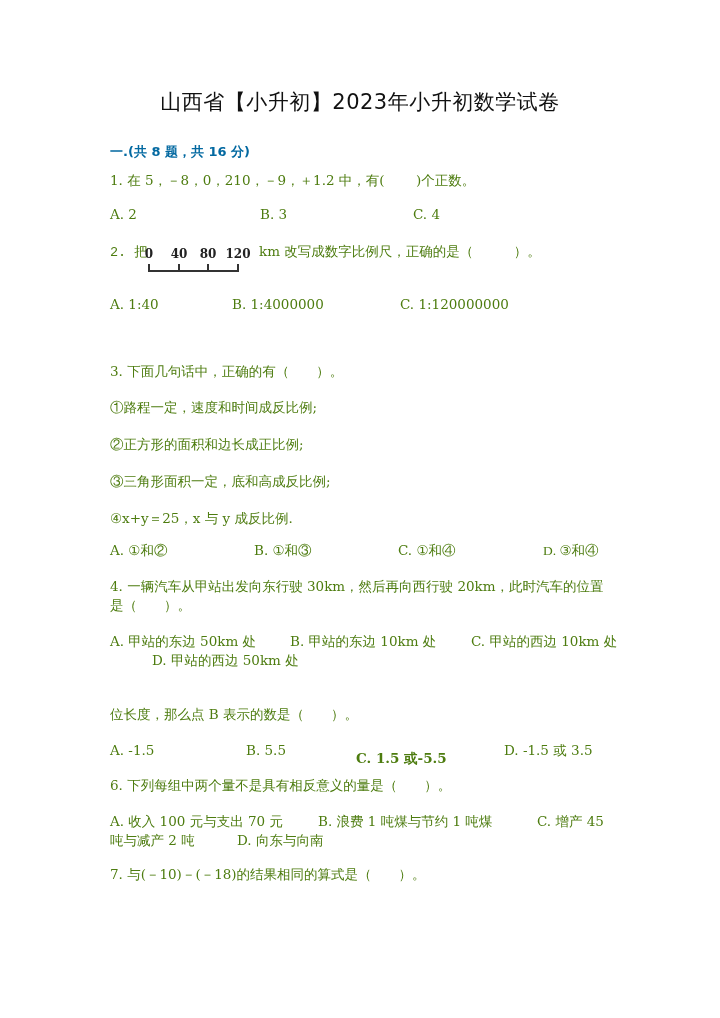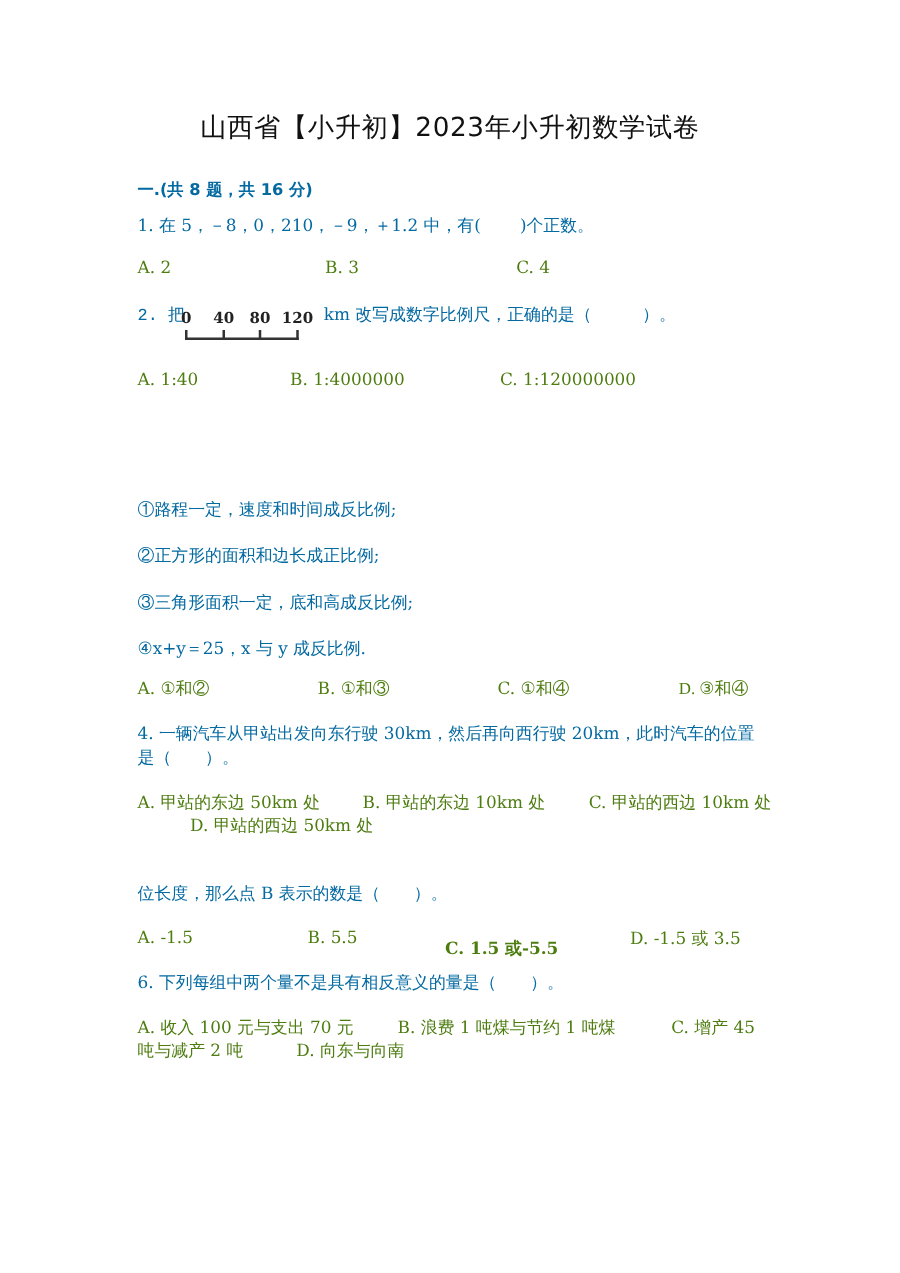--- a/index.html
+++ b/index.html
@@ -30,21 +30,21 @@
       font-size: 21px;
       font-weight: normal;
       color: #111111;
       letter-spacing: 0.5px;
     }
     .line {
       position: absolute;
       left: 110px;
       font-size: 13.5px;
       white-space: nowrap;
-      color: #0369a1;
+      color: #4d7c0f;
     }
     .section {
       font-family: "DejaVu Sans", "Liberation Sans", sans-serif;
       font-weight: bold;
       font-size: 13px;
       color: #0369a1;
     }
     .opt {
       position: absolute;
       font-size: 13.5px;
@@ -107,20 +107,21 @@
     <div class="tick" style="left:2px;"></div>
     <div class="tick" style="left:32px;"></div>
     <div class="tick" style="left:61px;"></div>
     <div class="tick" style="left:91px;"></div>
   </div>
   <div class="line" style="left:259px; top:243px;">km 改写成数字比例尺，正确的是（　　　）。</div>
   <div class="opt" style="left:110px; top:296px;">A. 1:40</div>
   <div class="opt" style="left:232px; top:296px;">B. 1:4000000</div>
   <div class="opt" style="left:400px; top:296px;">C. 1:120000000</div>
 
+  <div class="line" style="top:363px;">3. 下面几句话中，正确的有（　　）。</div>
   <div class="line" style="top:399px;">①路程一定，速度和时间成反比例;</div>
   <div class="line" style="top:436px;">②正方形的面积和边长成正比例;</div>
   <div class="line" style="top:473px;">③三角形面积一定，底和高成反比例;</div>
   <div class="line" style="top:510px;">④x+y＝25，x 与 y 成反比例.</div>
   <div class="opt" style="left:110px; top:542px;">A. ①和②</div>
   <div class="opt" style="left:254px; top:542px;">B. ①和③</div>
   <div class="opt" style="left:398px; top:542px;">C. ①和④</div>
   <div class="opt" style="left:543px; top:542px;font-family:Liberation Serif, serif;">D. ③和④</div>
 
   <div class="line" style="top:578px;">4. 一辆汽车从甲站出发向东行驶 30km，然后再向西行驶 20km，此时汽车的位置</div>
@@ -136,14 +137,15 @@
   <div class="opt" style="left:356px; top:750px;font-weight:bold;">C. 1.5 或-5.5</div>
   <div class="opt" style="left:504px; top:742px;">D. -1.5 或 3.5</div>
 
   <div class="line" style="top:777px;">6. 下列每组中两个量不是具有相反意义的量是（　　）。</div>
   <div class="opt" style="left:110px; top:813px;">A. 收入 100 元与支出 70 元</div>
   <div class="opt" style="left:318px; top:813px;">B. 浪费 1 吨煤与节约 1 吨煤</div>
   <div class="opt" style="left:537px; top:813px;">C. 增产 45</div>
   <div class="opt" style="left:110px; top:832px;">吨与减产 2 吨</div>
   <div class="opt" style="left:237px; top:832px;">D. 向东与向南</div>
 
+  <div class="line" style="top:866px;">7. 与(－10)－(－18)的结果相同的算式是（　　）。</div>
 
 </div>
 
 </body></html>

